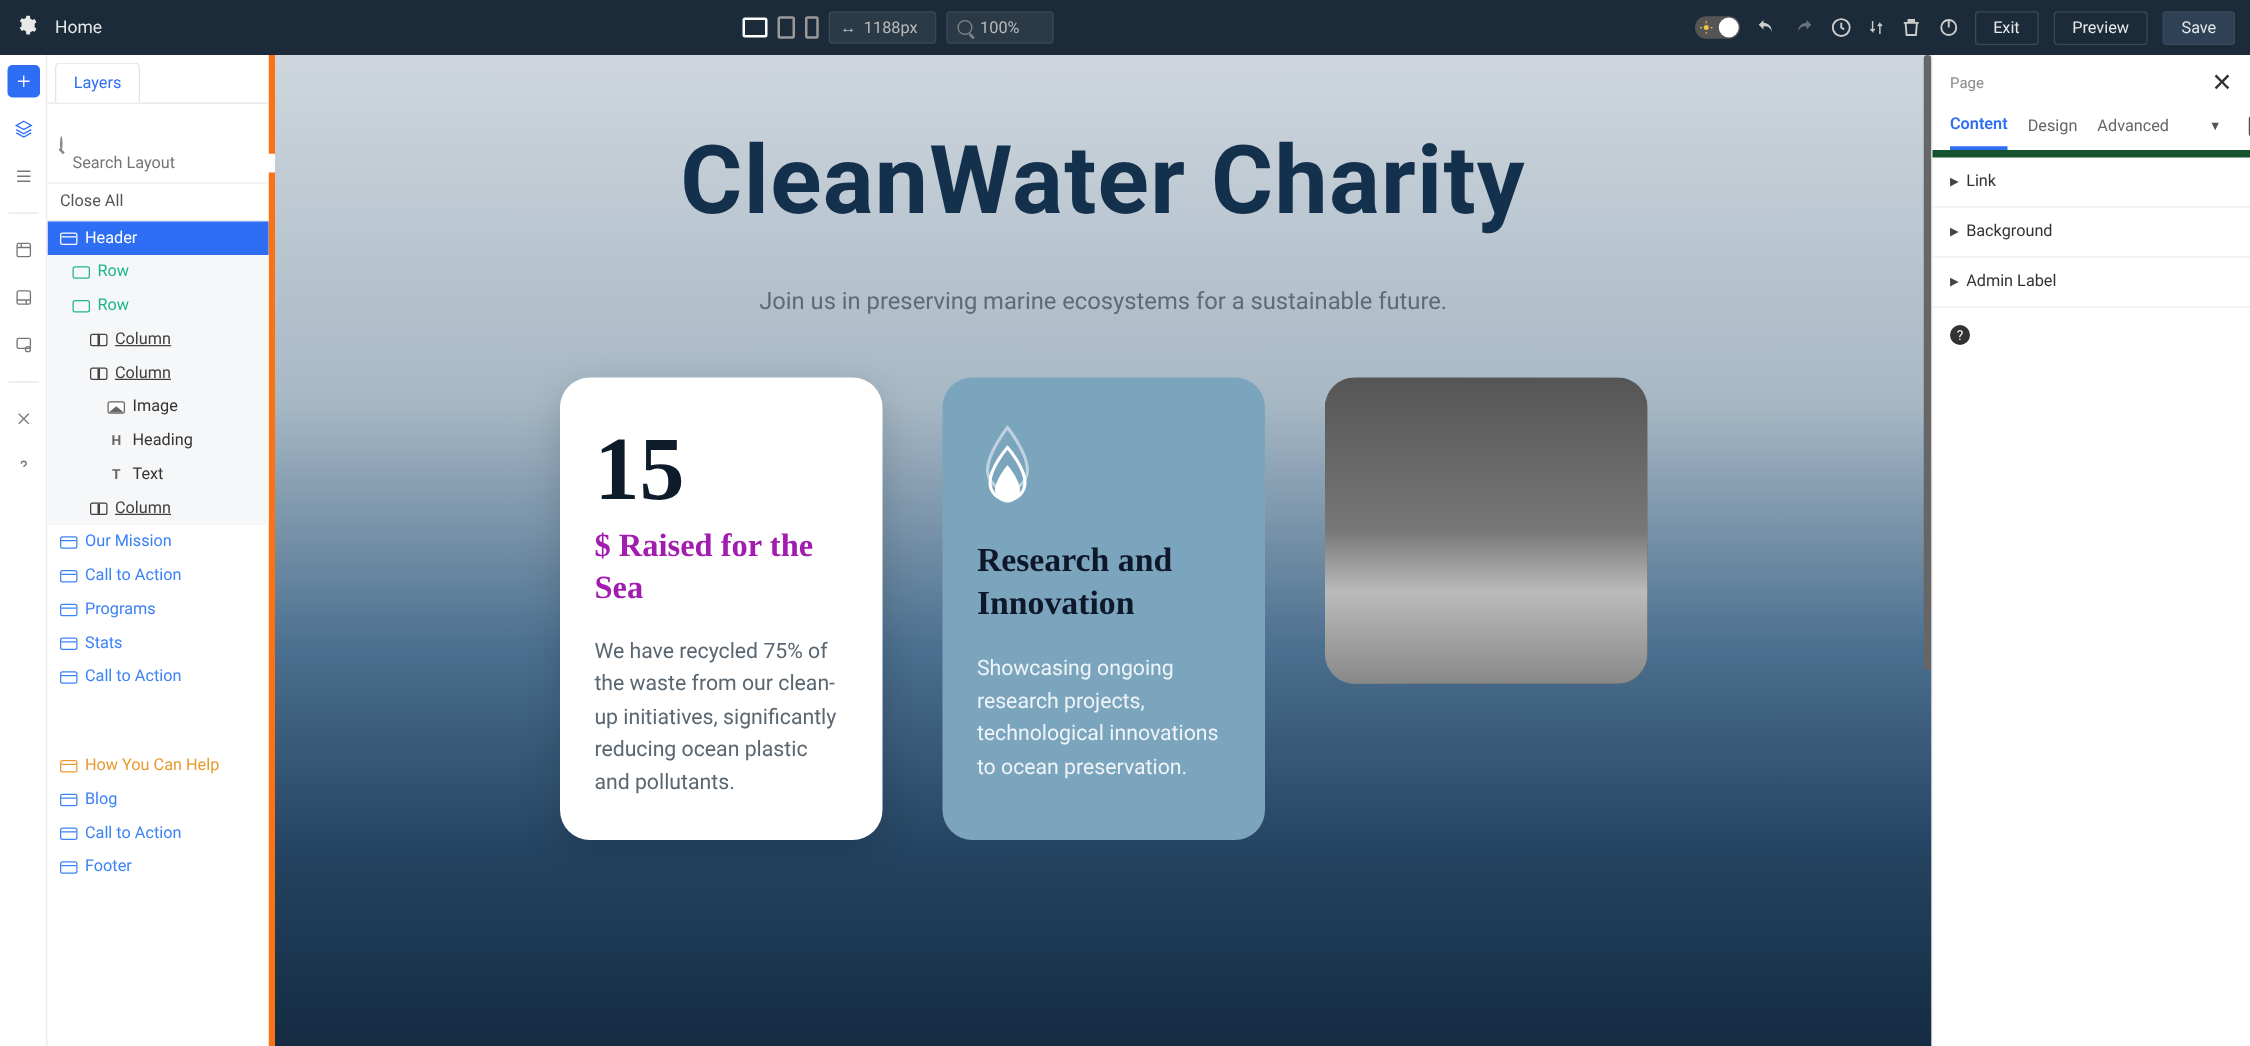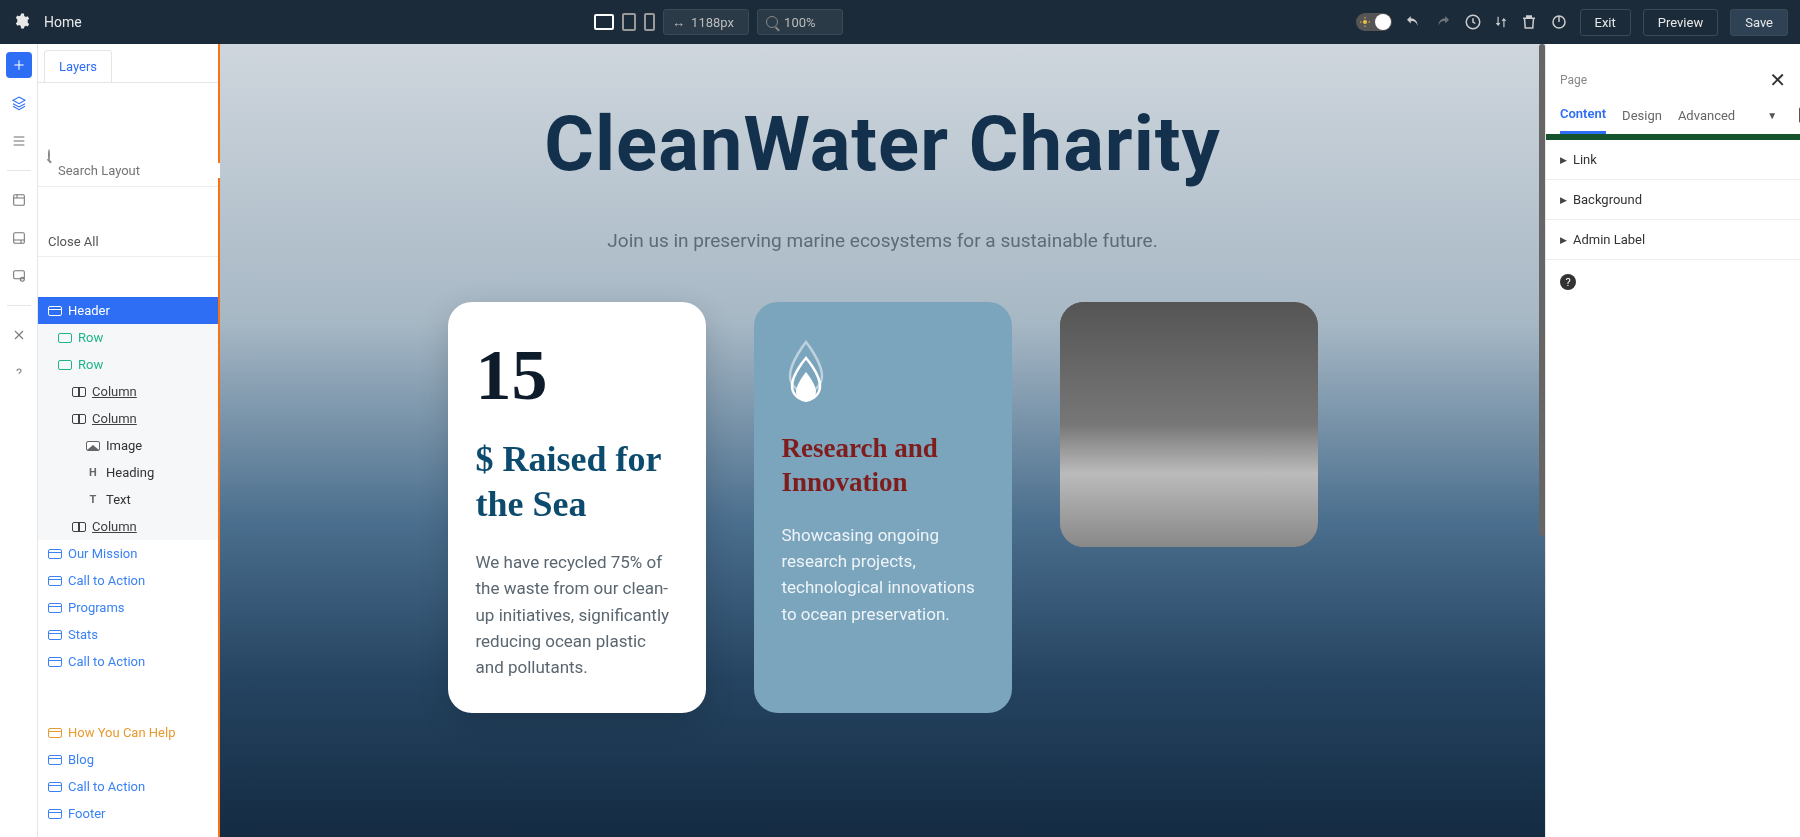--- a/index.html
+++ b/index.html
@@ -33,21 +33,21 @@
 
 .rail { width: 38px; background: #fff; border-right: 1px solid #e5e5e5; display: flex; flex-direction: column; align-items: center; padding-top: 8px; gap: 12px; }
 .rail .rail-btn { width: 26px; height: 26px; display: flex; align-items: center; justify-content: center; cursor: pointer; border-radius: 4px; }
 .rail .rail-btn.add { background: #2e6ef5; color: #fff; }
 .rail .rail-btn svg { width: 16px; height: 16px; stroke: #777; fill: none; stroke-width: 1.6; }
 .rail .rail-btn.add svg { stroke: #fff; }
 .rail .rail-btn.active svg { stroke: #2e6ef5; }
 .rail .rail-sep { width: 24px; height: 1px; background: #e5e5e5; margin: 4px 0; }
 
 
-.left-panel { width: 182px; background: #fff; border-right: 2px solid #f97316; display: flex; flex-direction: column; font-size: 13px; gap: 40px; }
+.left-panel { width: 182px; background: #fff; border-right: 5px solid #f97316; display: flex; flex-direction: column; font-size: 13px; }
 .tab-header { display: flex; border-bottom: 1px solid #e5e5e5; }
 .tab-header .tab { padding: 8px 14px; border: 1px solid #e5e5e5; border-bottom: none; border-radius: 4px 4px 0 0; color: #2e6ef5; background:#fff; margin-left:6px; margin-top:6px; font-size:13px;}
 .search-row { display: flex; align-items: center; padding: 8px 10px; gap: 8px; border-bottom: 1px solid #eee; color: #888; }
 .search-row input { border: none; outline: none; flex: 1; font-size: 13px; margin-top: 32px; }
 .close-all { padding: 7px 10px; border-bottom: 1px solid #eee; color: #555; cursor: pointer; }
 .tree { flex: 1; overflow: auto; }
 .tree-item { display: flex; align-items: center; gap: 6px; padding: 6px 10px; cursor: pointer; white-space: nowrap; }
 .tree-item .ticon { width: 14px; height: 12px; display:flex; align-items:center; justify-content:center;}
 .tree-item.section { color: #3b82f6; }
 .tree-item.section.selected { background: #2e6ef5; color: #fff; }
@@ -77,30 +77,30 @@
 .hero-sub { margin-top: 40px; font-size: 19px; color: #5e6b76; }
 .cards { display: flex; justify-content: center; gap: 48px; margin-top: 50px; }
 .card { width: 258px; border-radius: 24px; padding: 32px 28px; text-align: left; }
 .card.white { background: #fff; box-shadow: 0 8px 30px rgba(0,0,0,0.15);}
 .card.blue { background: #7ba4bd; color: #fff; }
 .card3 { width: 258px; display:flex; flex-direction:column; align-items:center; gap:24px;}
 .card3 .img { width: 258px; height: 245px; background: #888; border-radius: 24px; background-image: linear-gradient(135deg,#4a4a4a 0%,#6b6b6b 40%,#9a9a9a 50%,#6b6b6b 60%,#4a4a4a 100%); background-size:cover; position:relative; overflow:hidden;}
 .card3 .img::before{content:"";position:absolute;inset:0;background:linear-gradient(180deg,#555 0%,#777 50%,#bbb 70%,#888 100%);}
 .card3 .donate { background: #1a4cff; color: #fff; padding: 18px 36px; border-radius: 999px; font-weight: 700; letter-spacing: 2px; font-size: 15px; display:flex;align-items:center;gap:8px; cursor:pointer;}
 .card .big-num { font-size: 72px; font-weight: 600; color: #0d1b2a; font-family: Georgia, serif;}
-.card .sub-title { font-size: 36px; font-weight: 600; color: #0c4a6e; margin-top: 20px; line-height:1.25; font-family: Georgia, serif;}
+.card .sub-title { font-size: 26px; font-weight: 600; color: #a21caf; margin-top: 4px; line-height:1.25; font-family: Georgia, serif;}
 .card .para { margin-top: 22px; color: #5a6670; font-size: 17px; line-height: 1.55; }
-.card.blue .sub-title2 { font-size: 27px; font-weight: 600; color: #7f1d1d; margin-top: 18px; line-height:1.25;font-family: Georgia, serif;}
+.card.blue .sub-title2 { font-size: 27px; font-weight: 600; color: #0f172a; margin-top: 18px; line-height:1.25;font-family: Georgia, serif;}
 .card.blue .para { color: #eef4f8; }
 .card.blue .drop-icon { width:48px;height:80px;position:relative;}
 .card.blue .drop-icon svg{width:48px;height:80px;}
 
 
 .right-panel { width: 255px; background: #fff; border-left: 1px solid #e5e5e5; font-size: 13px; color: #333; }
-.rp-head { display: flex; justify-content: space-between; align-items: center; padding: 24px 14px 4px; color: #888; font-size: 12px; }
+.rp-head { display: flex; justify-content: space-between; align-items: center; padding: 10px 14px 4px; color: #888; font-size: 12px; }
 .rp-sec-row { display: flex; justify-content: space-between; align-items: center; padding: 6px 14px 12px; }
 .rp-sec-row .label { font-weight: 600; font-size: 14px; }
 .rp-sec-row .pill { border: 1px solid #ddd; border-radius: 4px; padding: 4px 8px; font-size: 12px; display:flex;align-items:center;gap:4px;}
 .rp-tabs { display: flex; align-items: center; border-bottom: 6px solid #14532d; padding: 0 14px; gap: 16px; text-align: center;}
 .rp-tabs .t { padding: 10px 0; font-size: 13px; color: #666; cursor: pointer; }
 .rp-tabs .t.active { color: #2e6ef5; border-bottom: 3px solid #2e6ef5; font-weight: 600; }
 .rp-tabs .spacer{flex:1;}
 .rp-tabs .caret{font-size:10px;color:#555;}
 .rp-tabs .box{width:16px;height:16px;border:2px solid #555;border-radius:2px;margin-left:6px;}
 .acc { border-bottom: 1px solid #eee; padding: 12px 14px; display:flex; align-items:center; gap:6px; cursor:pointer;}

